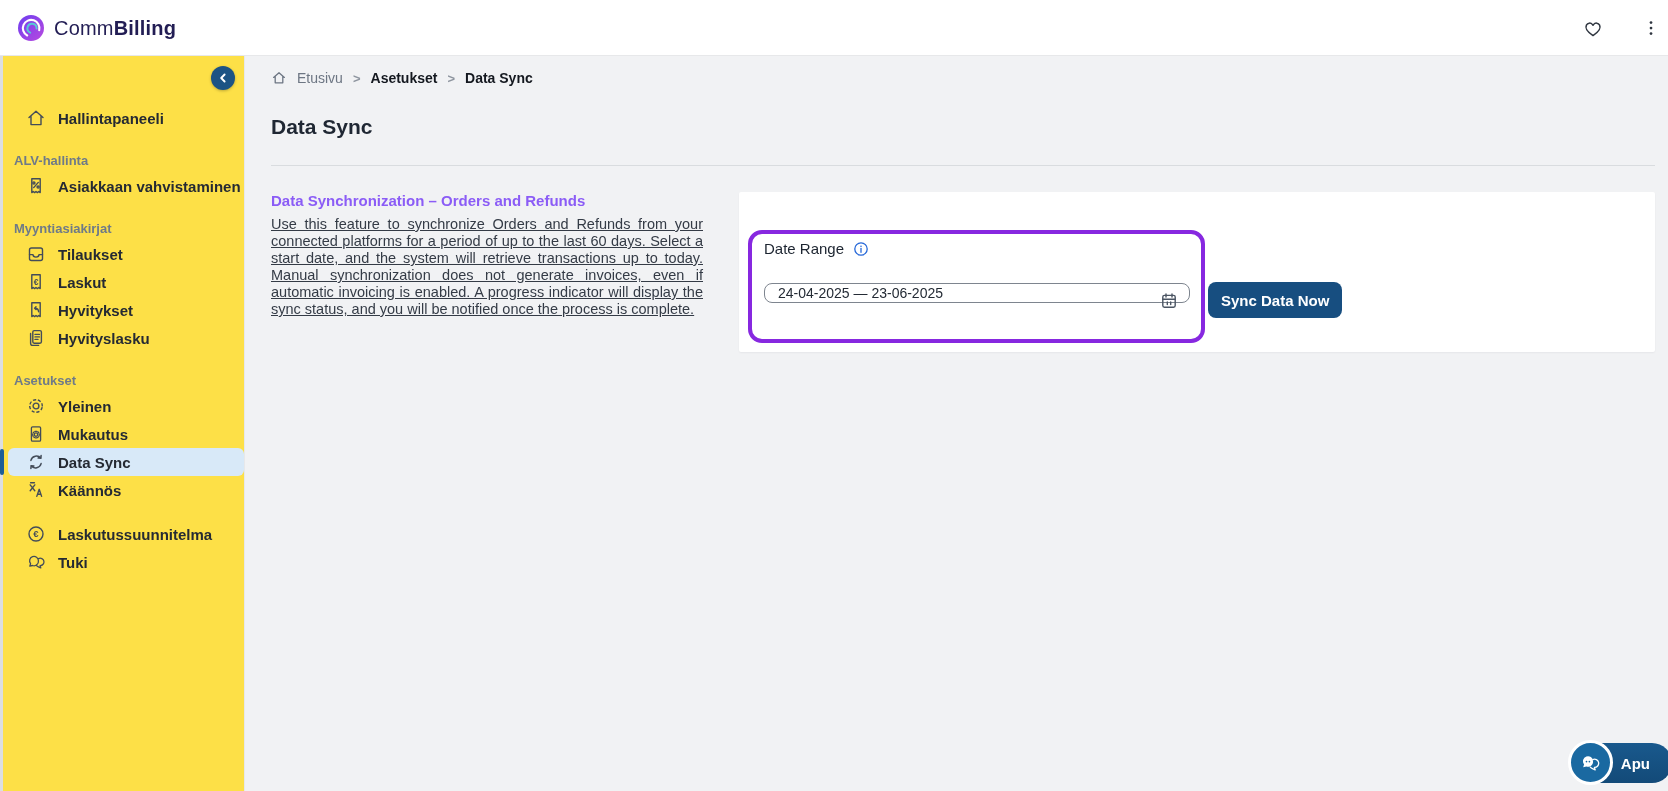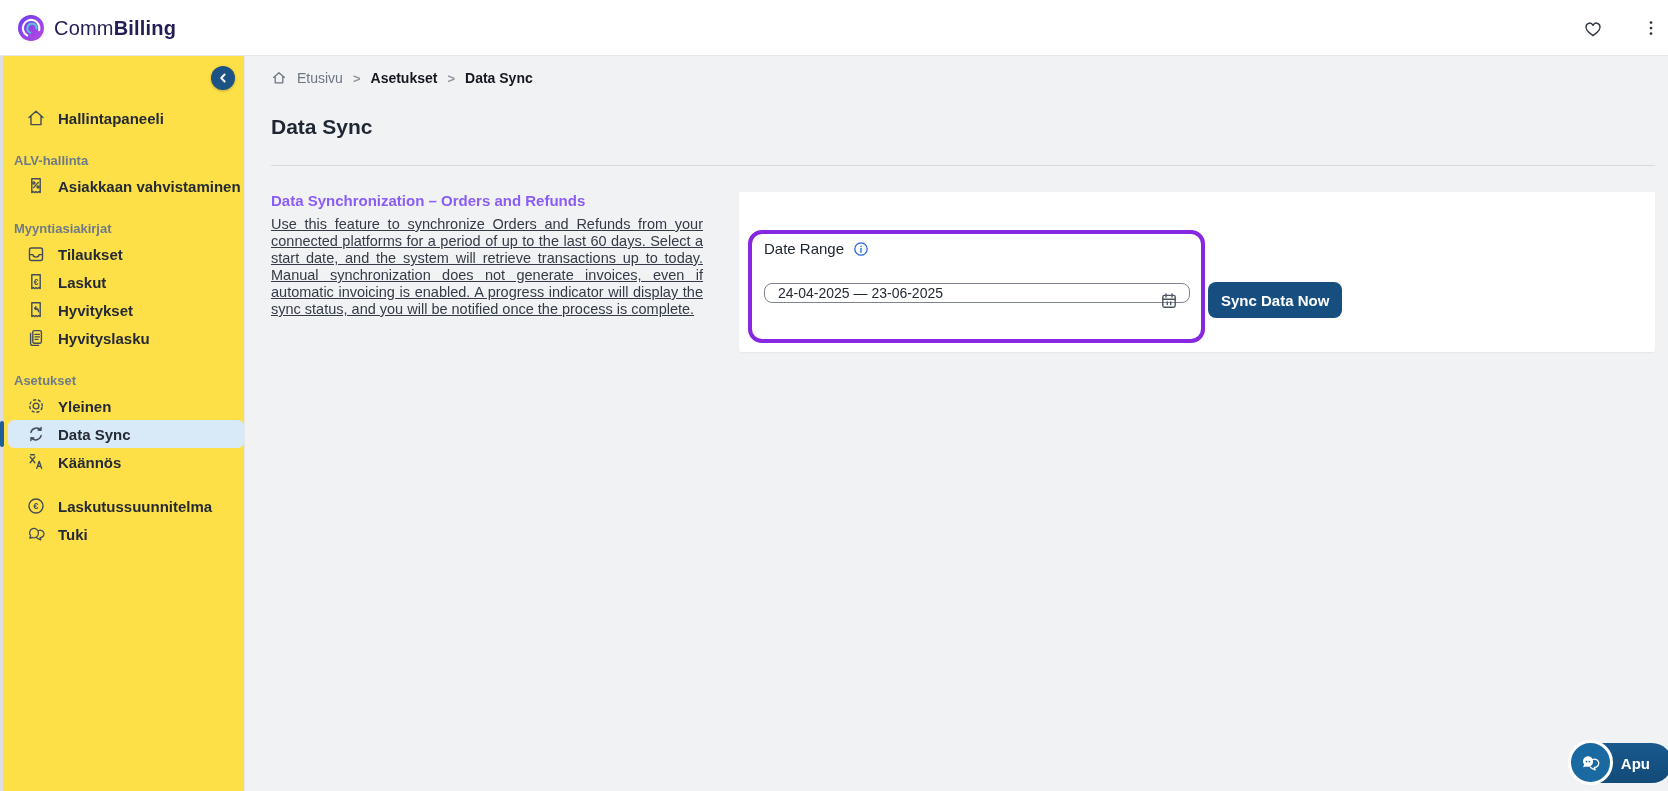--- a/index.html
+++ b/index.html
@@ -183,20 +183,30 @@
       <div class="nav-item">
         <span class="nicon">
           <svg class="ic" width="20" height="20" viewBox="0 0 20 20" fill="none" stroke="#434c59" stroke-width="1.4">
             <circle cx="10" cy="10" r="2.9"></circle>
             <circle cx="10" cy="10" r="6.3" stroke-dasharray="3.1 1.85" transform="rotate(11 10 10)"></circle>
           </svg>
         </span>
         <span>Yleinen</span>
       </div>
 
+      <div class="nav-item">
+        <span class="nicon">
+          <svg class="ic" width="20" height="20" viewBox="0 0 20 20" fill="none" stroke="#434c59" stroke-width="1.3" stroke-linecap="round" stroke-linejoin="round">
+            <rect x="5.4" y="2.8" width="9.2" height="14.4" rx="1.2"></rect>
+            <circle cx="10" cy="10.6" r="1.7"></circle>
+            <circle cx="10" cy="10.6" r="3.3" stroke-dasharray="1.7 1.15"></circle>
+          </svg>
+        </span>
+        <span>Mukautus</span>
+      </div>
 
       <div class="nav-item active">
         <span class="active-bar"></span>
         <span class="nicon">
           <svg class="ic" width="20" height="20" viewBox="0 0 20 20" fill="none" stroke="#434c59" stroke-width="1.5" stroke-linecap="round" stroke-linejoin="round">
             <path d="M4.9 8.4 A5.7 5.7 0 0 1 14.9 6.3 M14.9 6.3 L15.1 3.5 M14.9 6.3 L12.1 6.1"></path>
             <path d="M15.1 11.6 A5.7 5.7 0 0 1 5.1 13.7 M5.1 13.7 L4.9 16.5 M5.1 13.7 L7.9 13.9"></path>
           </svg>
         </span>
         <span>Data Sync</span>

